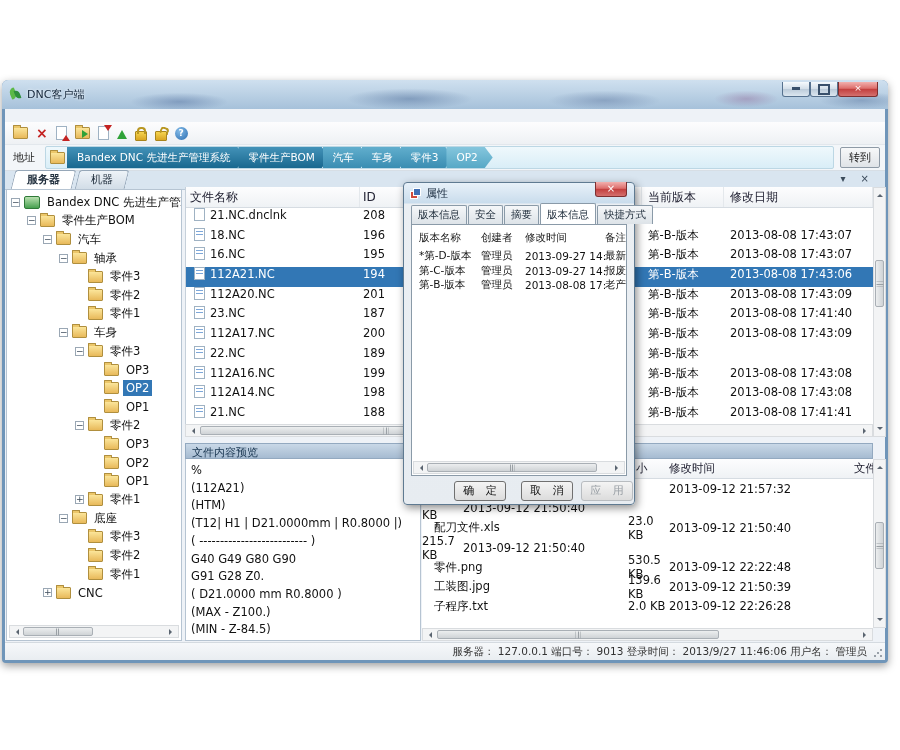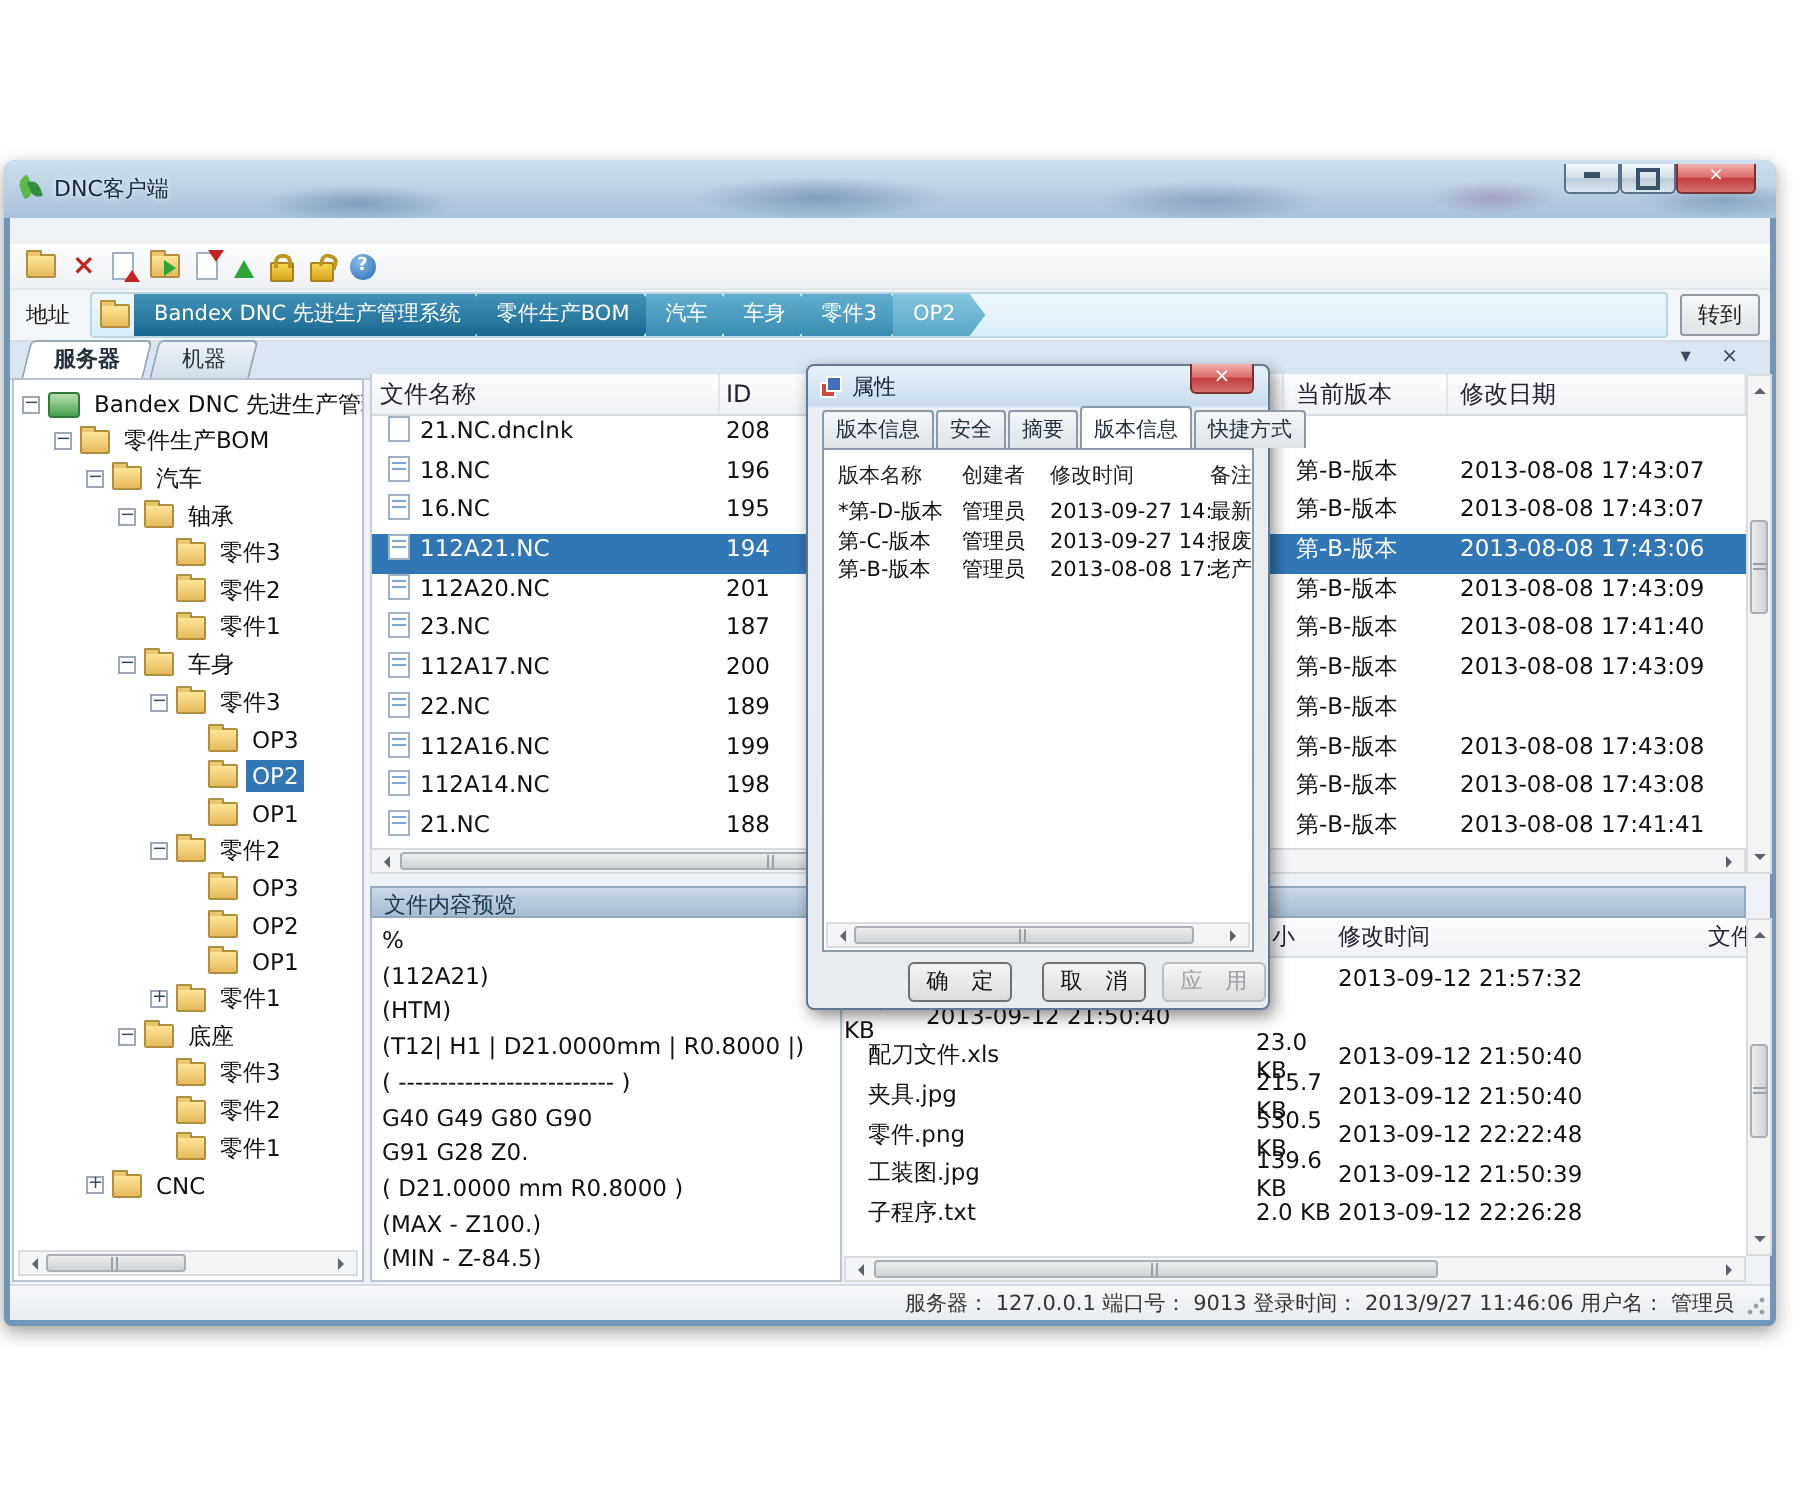--- a/index.html
+++ b/index.html
@@ -490,21 +490,20 @@
     <div class="arow">
         <span class="as">420.4 KB</span>
         <span class="ad">2013-09-12 21:50:40</span>
       </div>
     <div class="arow">
         <span class="an">配刀文件.xls</span>
         <span class="as">23.0 KB</span>
         <span class="ad">2013-09-12 21:50:40</span>
       </div>
     <div class="arow">
-        <span class="an">夹具.jpg</span>
         <span class="as">215.7 KB</span>
         <span class="ad">2013-09-12 21:50:40</span>
       </div>
     <div class="arow">
         <span class="an">零件.png</span>
         <span class="as">530.5 KB</span>
         <span class="ad">2013-09-12 22:22:48</span>
       </div>
     <div class="arow">
         <span class="an">工装图.jpg</span>

